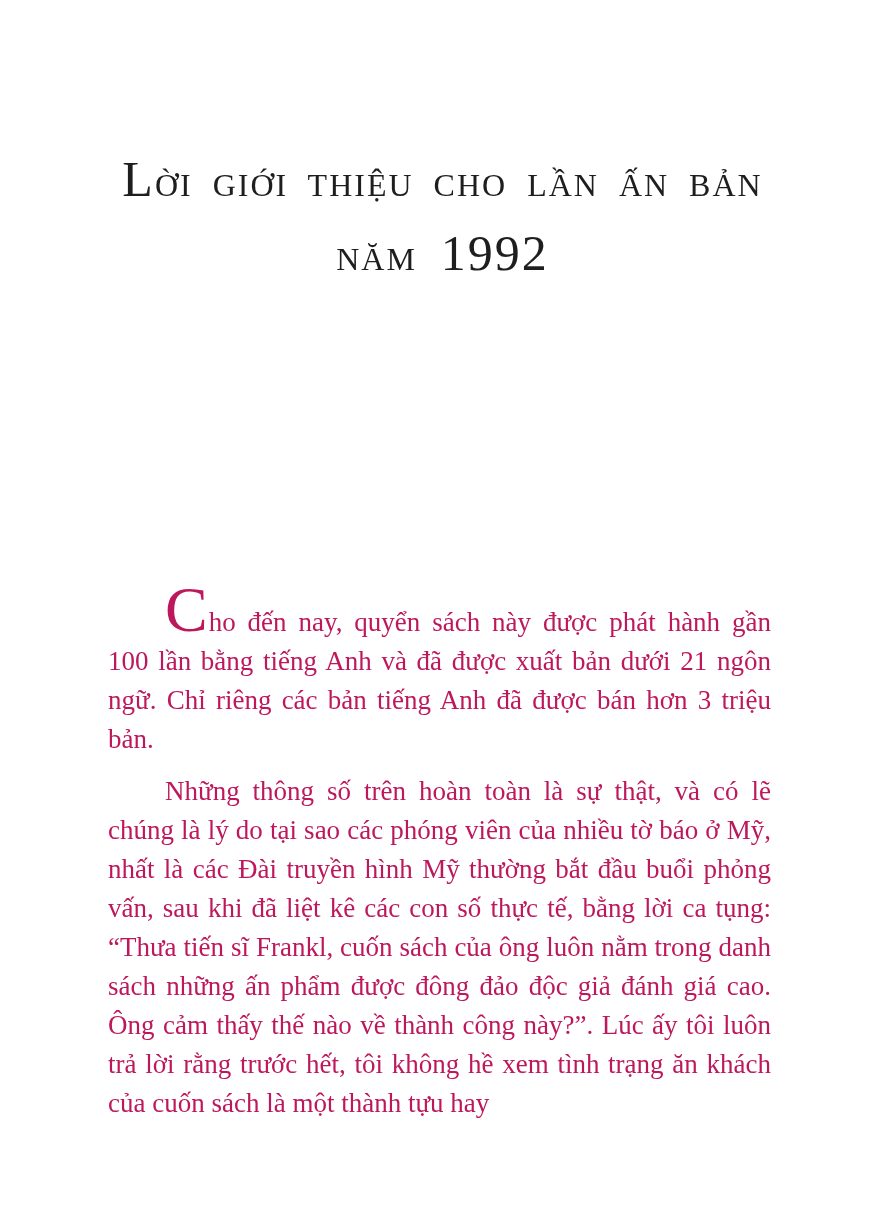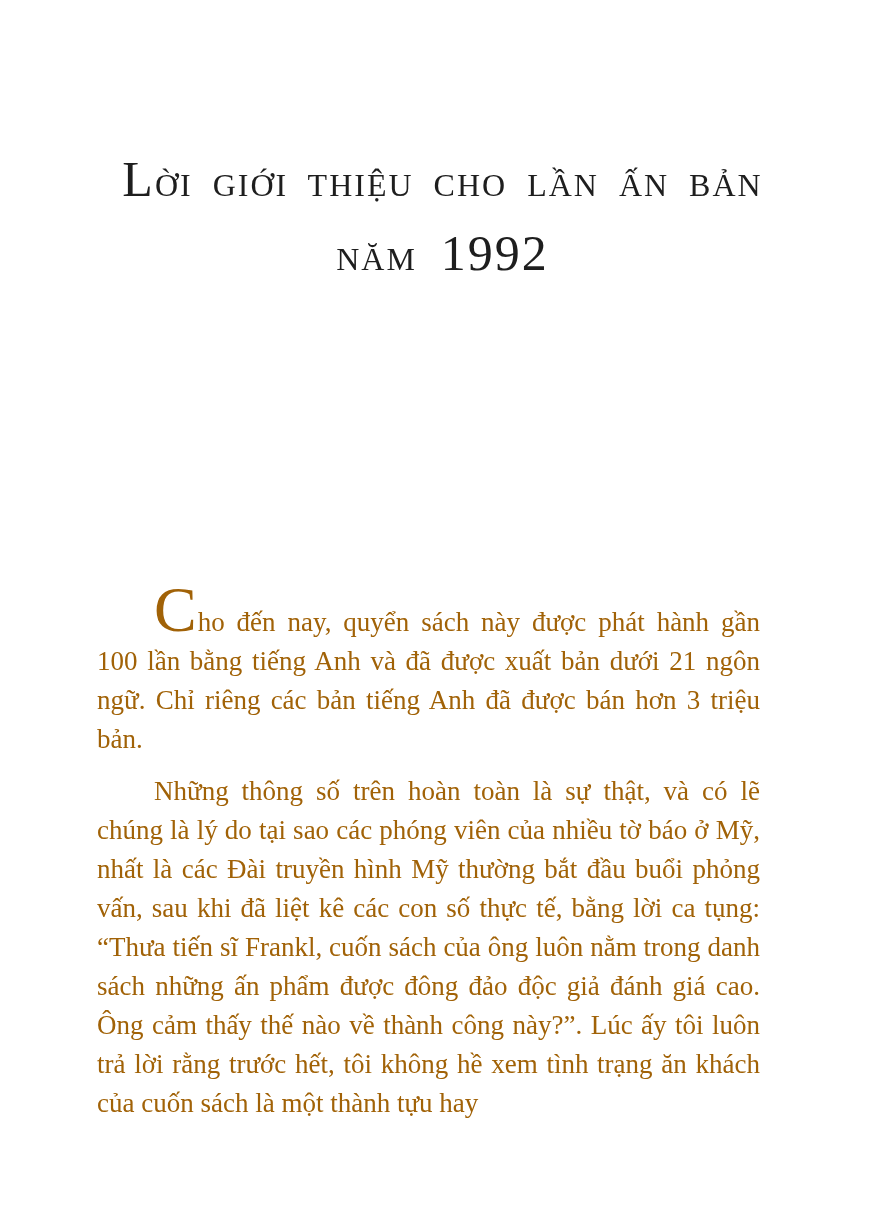--- a/index.html
+++ b/index.html
@@ -38,26 +38,26 @@
   .cap-small {
     font-size: 32px;
   }
   .title-year {
     margin-left: 24px;
   }
   
   .body-copy {
     position: absolute;
     top: 603px;
-    left: 97px;
+    left: 108px;
     width: 663px;
     font-size: 27px;
     line-height: 39px;
     text-align: justify;
-    color: #a16207;
+    color: #be185d;
   }
   .body-copy p {
     margin: 0 0 13px 0;
     text-indent: 57px;
   }
   .raised-cap {
     font-size: 64px;
     line-height: 0;
     letter-spacing: 1px;
   }

